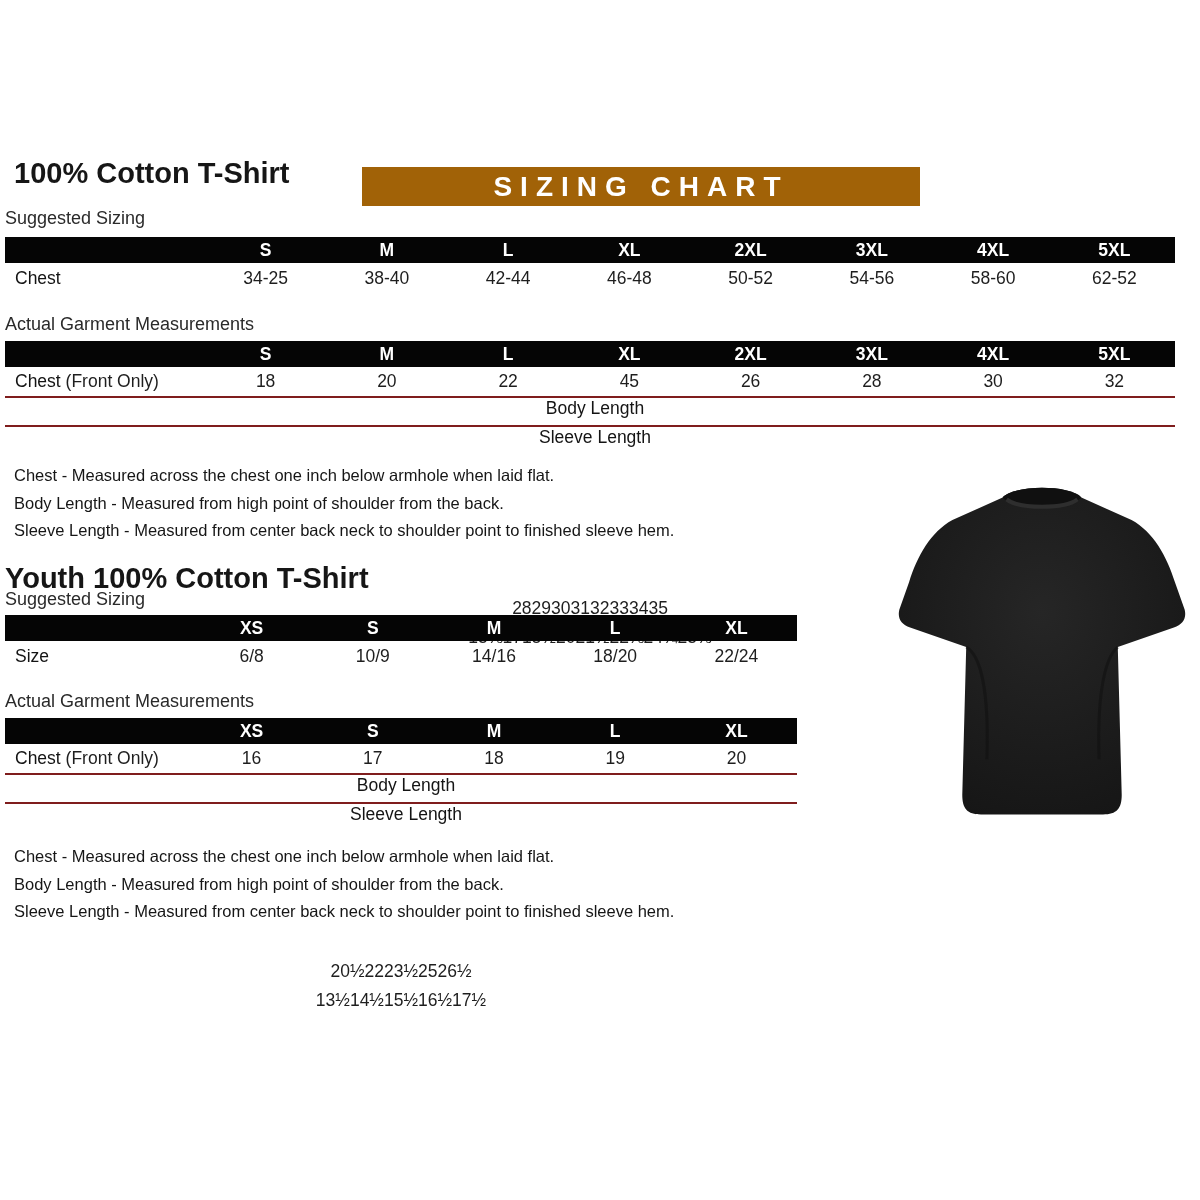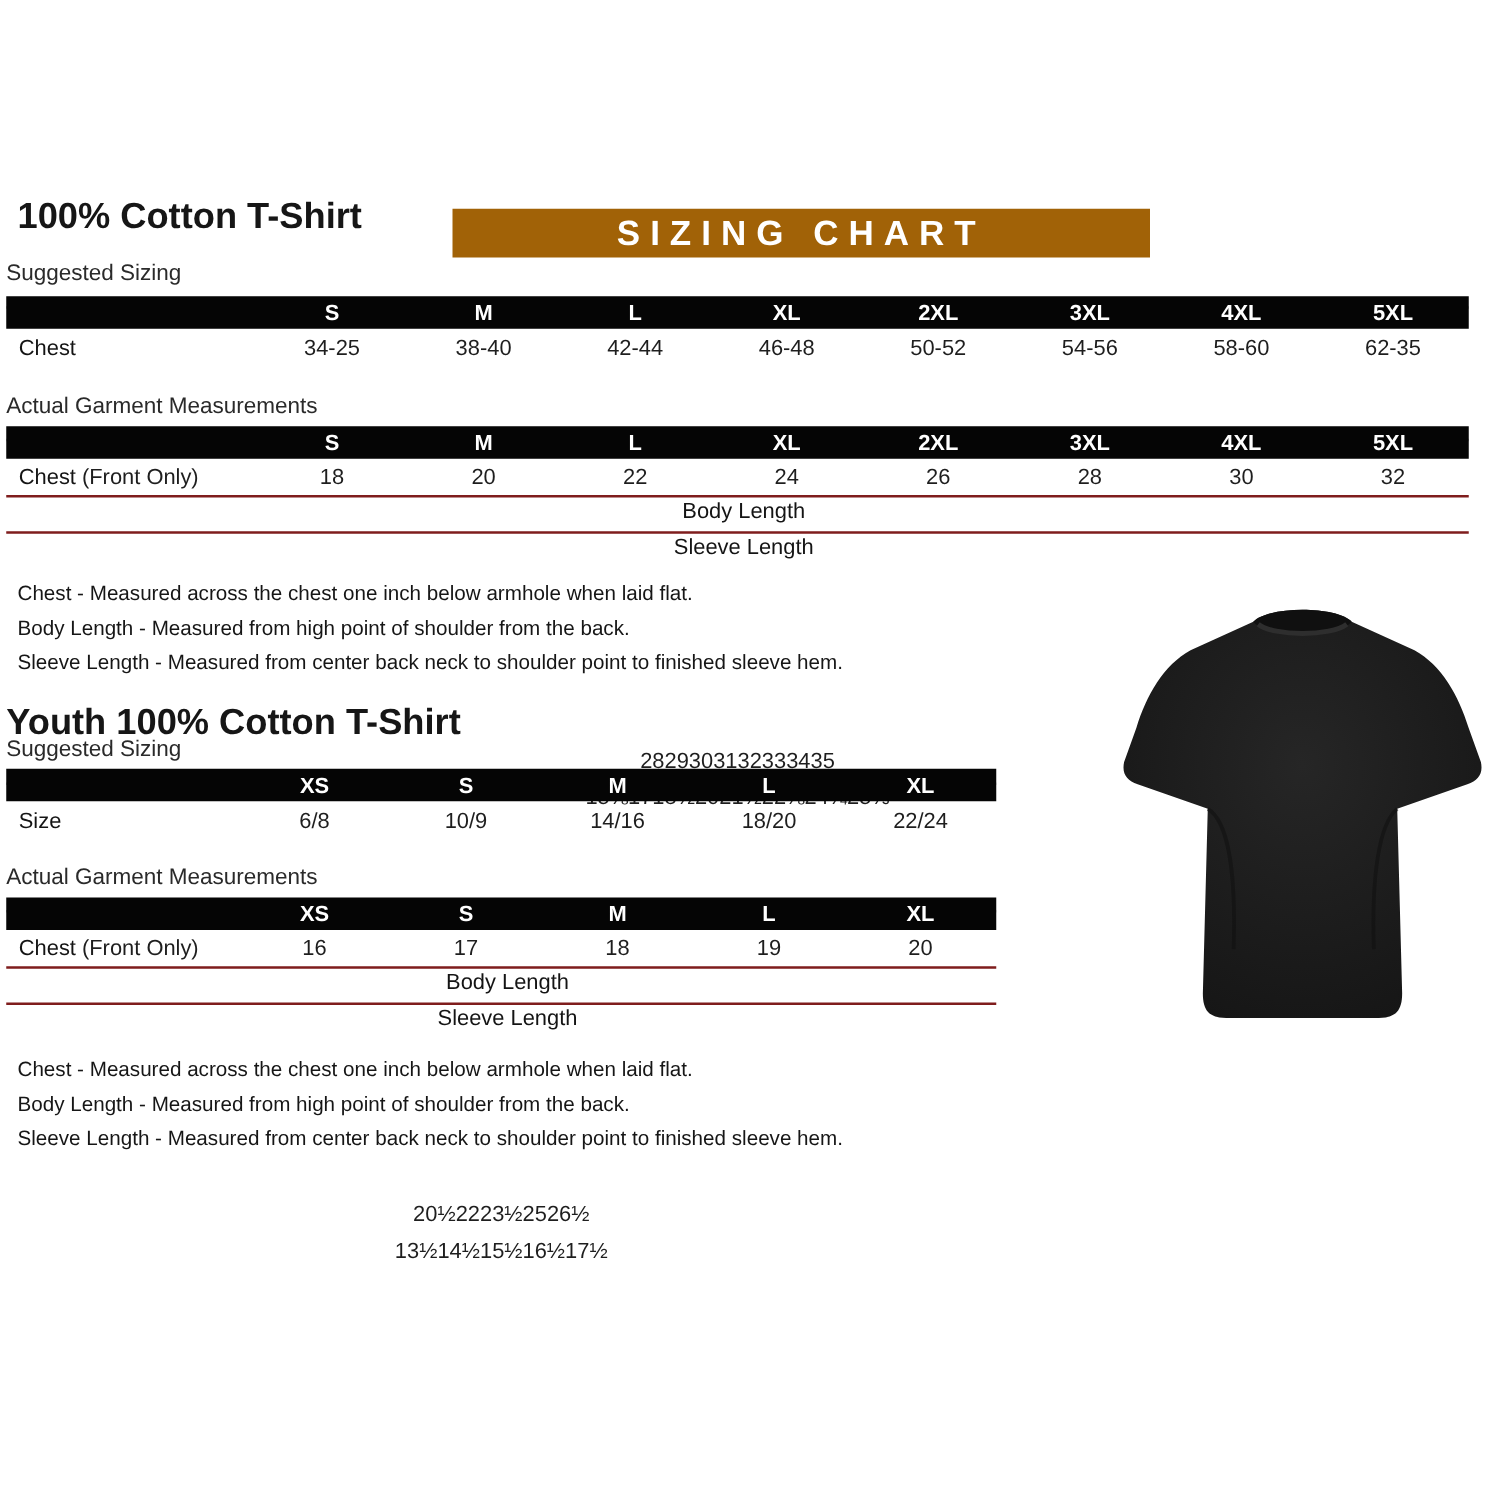--- a/index.html
+++ b/index.html
@@ -76,21 +76,21 @@
     <div class="t-row t-body row-30">
       <div class="t-label"><b>Chest</b><span></span></div>
       <div class="t-cells">
           <div class="cell">34-25</div>
           <div class="cell">38-40</div>
           <div class="cell">42-44</div>
           <div class="cell">46-48</div>
           <div class="cell">50-52</div>
           <div class="cell">54-56</div>
           <div class="cell">58-60</div>
-          <div class="cell">62-35</div>
+          <div class="cell">62-52</div>
         </div>
     </div>
   </div>
 
   <div class="section-label" style="left:5px; top:314px; width:1170px;">Actual Garment Measurements</div>
 
   <div class="table t-adult" style="top:341px;">
     <div class="t-row t-head">
       <div class="t-label"></div>
       <div class="t-cells">
@@ -103,21 +103,21 @@
           <div class="cell">4XL</div>
           <div class="cell">5XL</div>
         </div>
     </div>
     <div class="t-row t-body">
       <div class="t-label"><b>Chest</b><span> (Front Only)</span></div>
       <div class="t-cells">
           <div class="cell">18</div>
           <div class="cell">20</div>
           <div class="cell">22</div>
-          <div class="cell">24</div>
+          <div class="cell">45</div>
           <div class="cell">26</div>
           <div class="cell">28</div>
           <div class="cell">30</div>
           <div class="cell">32</div>
         </div>
     </div>
     <div class="t-row t-body">
       <div class="t-label"><b>Body Length</b><span></span></div>
       <div class="t-cells">
           <div class="cell">28</div>

